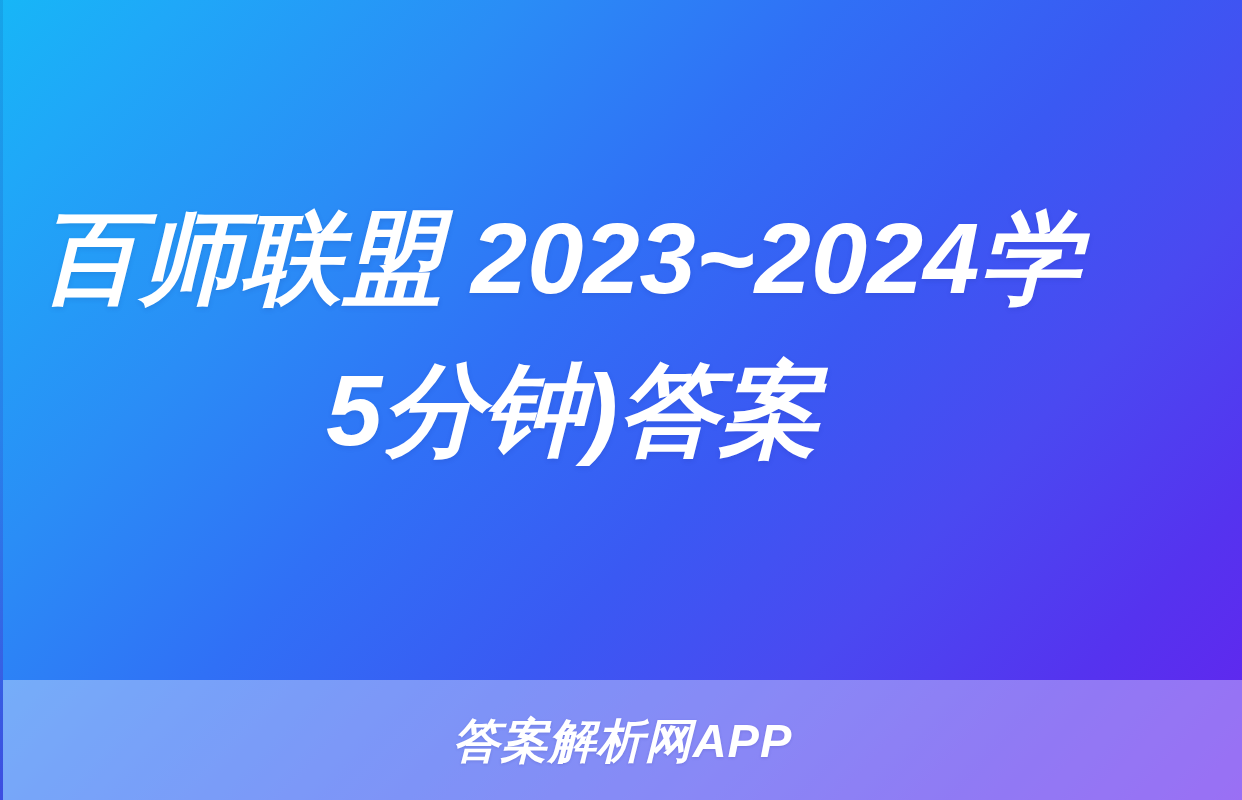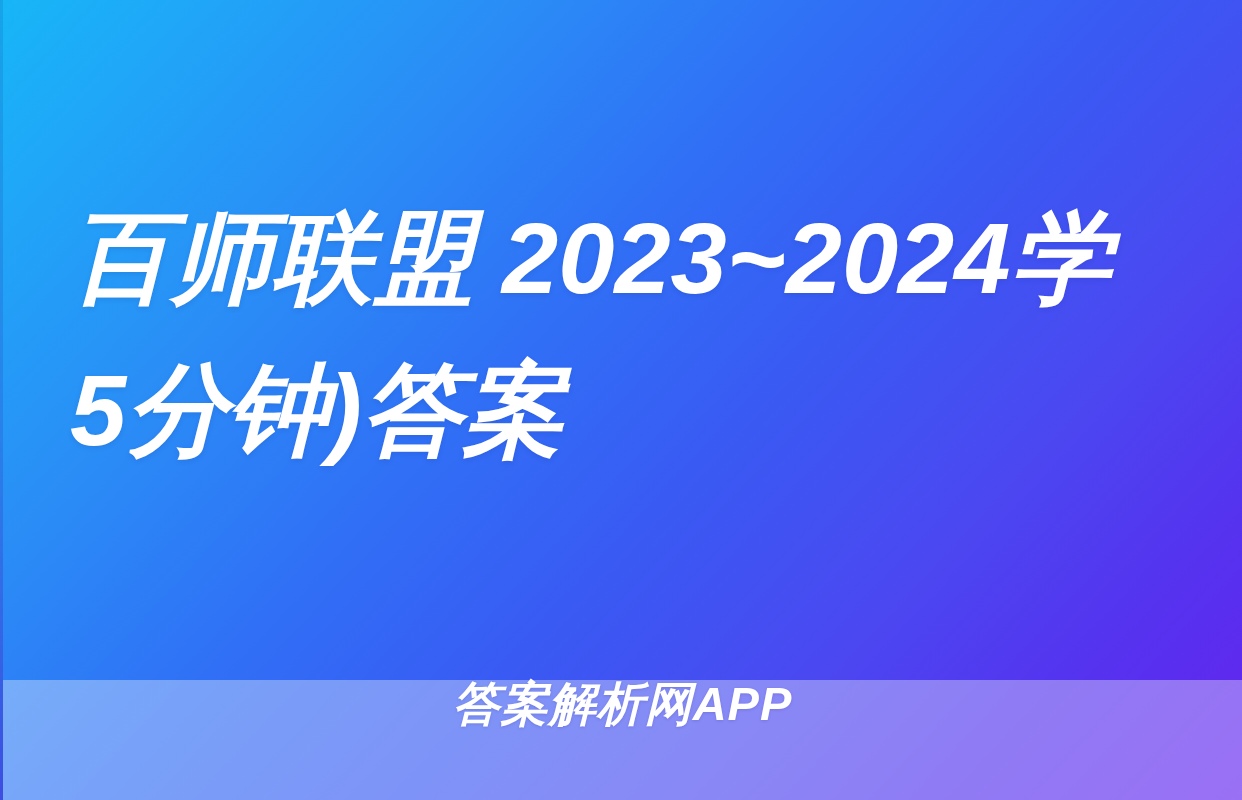--- a/index.html
+++ b/index.html
@@ -37,47 +37,48 @@
     background:linear-gradient(180deg,#1596dd 0%,#2a6fe0 55%,#4a2bcf 100%);
     opacity:.55;
   }
 
   
   #title-block {
     position:absolute;
     left:0;
     top:182px;
     width:1242px;
-    padding:0 70px;
+    padding:0 39px;
     text-align:left;
   }
 
   .title-line {
     display:block;
     color:#ffffff;
     font-size:101px;
     line-height:152px;
     font-weight:bold;
     font-style:italic;
     letter-spacing:0px;
     white-space:pre;
     text-shadow:0 2px 5px rgba(20,40,120,.13);
   }
 
-  .title-line.l3 { text-align:left; padding-right:96px; }
+  .title-line.l3 { text-align:center; padding-right:96px; }
 
   
   #footer-band {
     position:absolute;
     left:3px;
     bottom:0;
     width:1239px;
     height:120px;
     background:rgba(255,255,255,.35);
     display:flex;
+    align-items:center;
     justify-content:center;
   }
 
   #footer-text {
     color:#ffffff;
     font-size:47px;
     font-weight:bold;
     font-style:italic;
     letter-spacing:1px;
     line-height:1;

